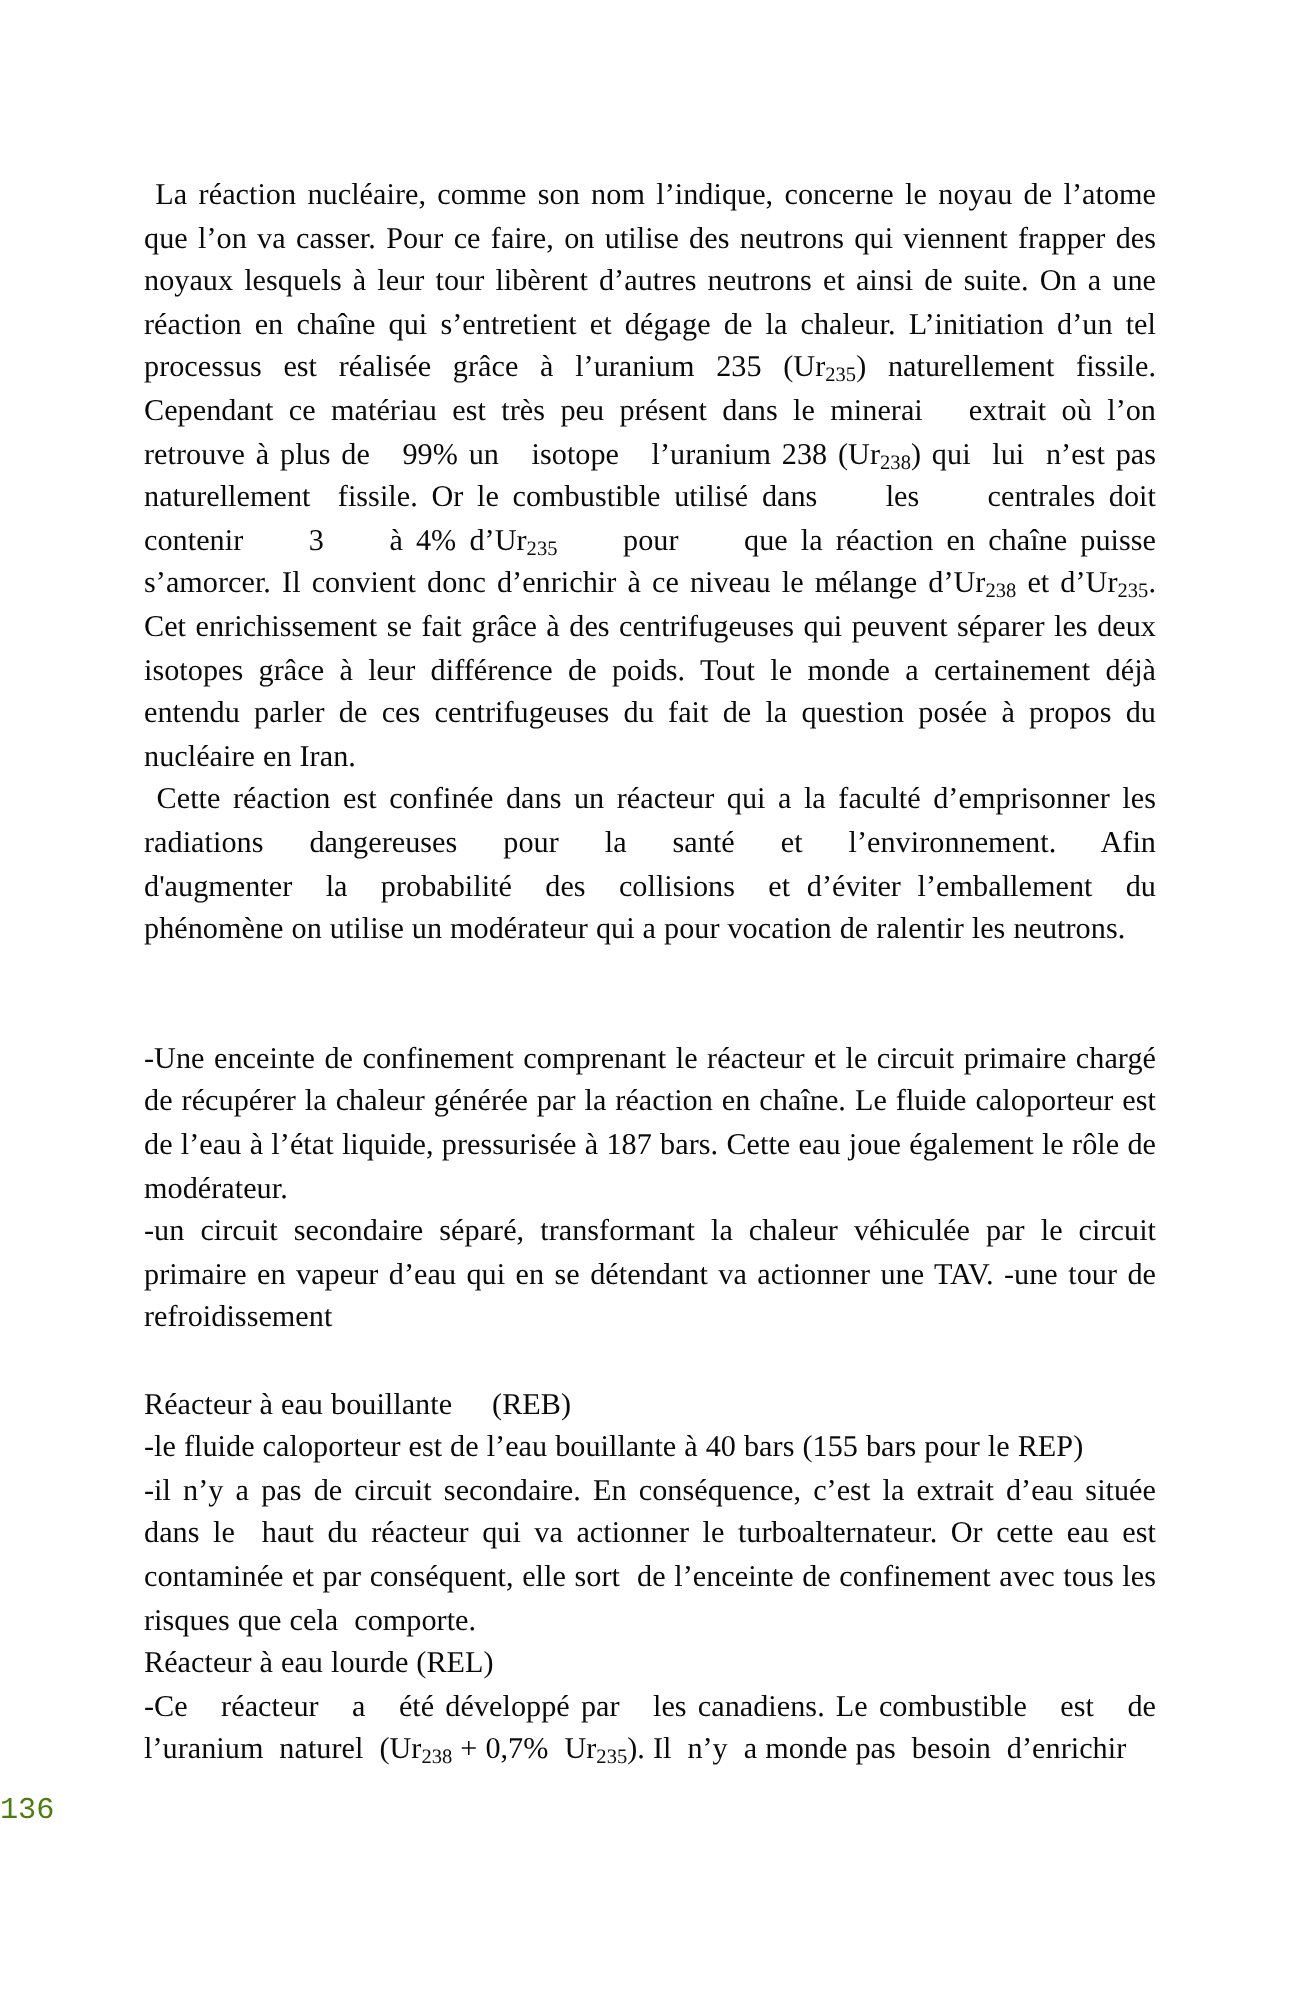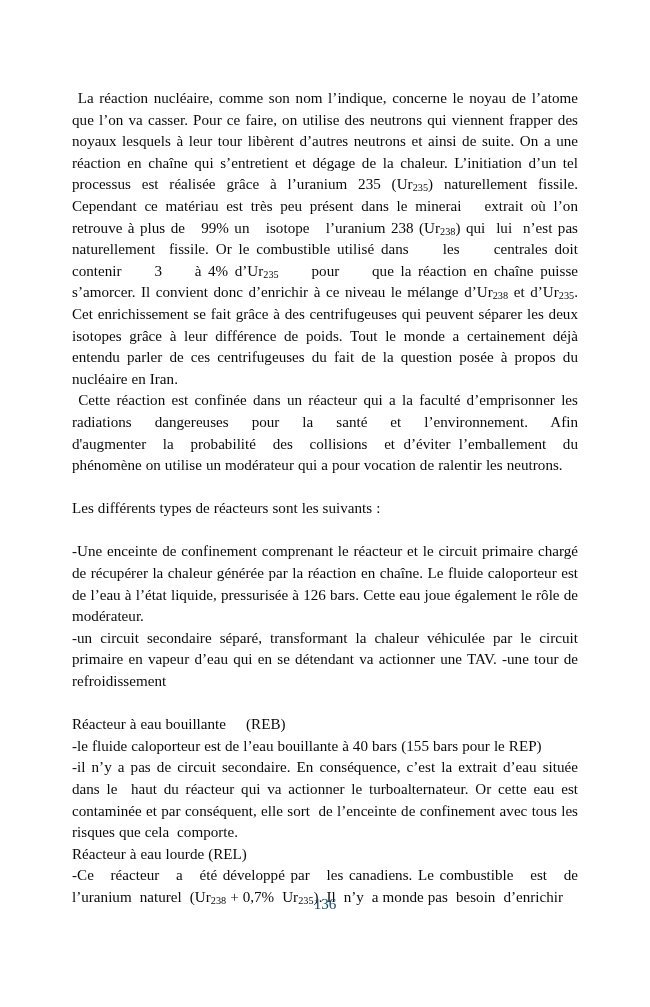--- a/index.html
+++ b/index.html
@@ -45,46 +45,44 @@
   sub {
     font-size: 0.68em;
     line-height: 0;
     vertical-align: -0.22em;
   }
   .pagenum {
     position: absolute;
     left: 0;
     top: 896px;
     width: 650px;
-    text-align: center;
     font-size: 15.1px;
-    font-family: Liberation Serif, serif;
-    color: #0c4a6e;
+    font-family: Liberation Mono, monospace;
+    color: #4d7c0f;
   }
   .ws { white-space: pre-wrap; }
 </style>
 </head>
 <body>
 
 <div class="page">
 
   <div class="text-block">
 
     <p class="flow ws"><span> La réaction nucléaire, comme son nom l’indique, concerne le noyau de l’atome que l’on va casser. Pour ce faire, on utilise des neutrons qui viennent frapper des noyaux lesquels à leur tour libèrent d’autres neutrons et ainsi de suite. On a une réaction en chaîne qui s’entretient et dégage de la chaleur. L’initiation d’un tel processus est réalisée grâce à l’uranium 235 (Ur</span><sub>235</sub><span>) naturellement fissile. Cependant ce matériau est très peu présent dans le minerai   extrait où l’on retrouve à plus de   99% un   isotope   l’uranium 238 (Ur</span><sub>238</sub><span>) qui  lui  n’est pas  naturellement  fissile. Or le combustible utilisé dans     les     centrales doit     contenir     3     à 4% d’Ur</span><sub>235</sub><span>     pour     que la réaction en chaîne puisse  s’amorcer. Il convient donc d’enrichir à ce niveau le mélange d’Ur</span><sub>238</sub><span> et d’Ur</span><sub>235</sub><span>. Cet enrichissement se fait grâce à des centrifugeuses qui peuvent séparer les deux isotopes grâce à leur différence de poids. Tout le monde a certainement déjà entendu parler de ces centrifugeuses du fait de la question posée à propos du nucléaire en Iran.</span></p>
 
     <p class="flow ws"> Cette réaction est confinée dans un réacteur qui a la faculté d’emprisonner les radiations   dangereuses   pour   la   santé   et   l’environnement.   Afin d'augmenter  la  probabilité  des  collisions  et d’éviter l’emballement  du phénomène on utilise un modérateur qui a pour vocation de ralentir les neutrons.</p>
 
     <div class="gap-sm"></div>
 
-    <p class="flat ws">Les différents types de réacteurs sont les suivants :</p>
 
 
     <div class="gap-sm"></div>
 
-    <p class="flow ws">-Une enceinte de confinement comprenant le réacteur et le circuit primaire chargé de récupérer la chaleur générée par la réaction en chaîne. Le fluide caloporteur est de l’eau à l’état liquide, pressurisée à 126 bars. Cette eau joue également le rôle de modérateur.</p>
+    <p class="flow ws">-Une enceinte de confinement comprenant le réacteur et le circuit primaire chargé de récupérer la chaleur générée par la réaction en chaîne. Le fluide caloporteur est de l’eau à l’état liquide, pressurisée à 187 bars. Cette eau joue également le rôle de modérateur.</p>
 
     <p class="flow ws">-un circuit secondaire séparé, transformant la chaleur véhiculée par le circuit primaire en vapeur d’eau qui en se détendant va actionner une TAV. -une tour de refroidissement</p>
 
     <div class="gap-sm"></div>
 
     <p class="flat ws">Réacteur à eau bouillante     (REB)</p>
 
 
     <p class="flat ws">-le fluide caloporteur est de l’eau bouillante à 40 bars (155 bars pour le REP)</p>
 

